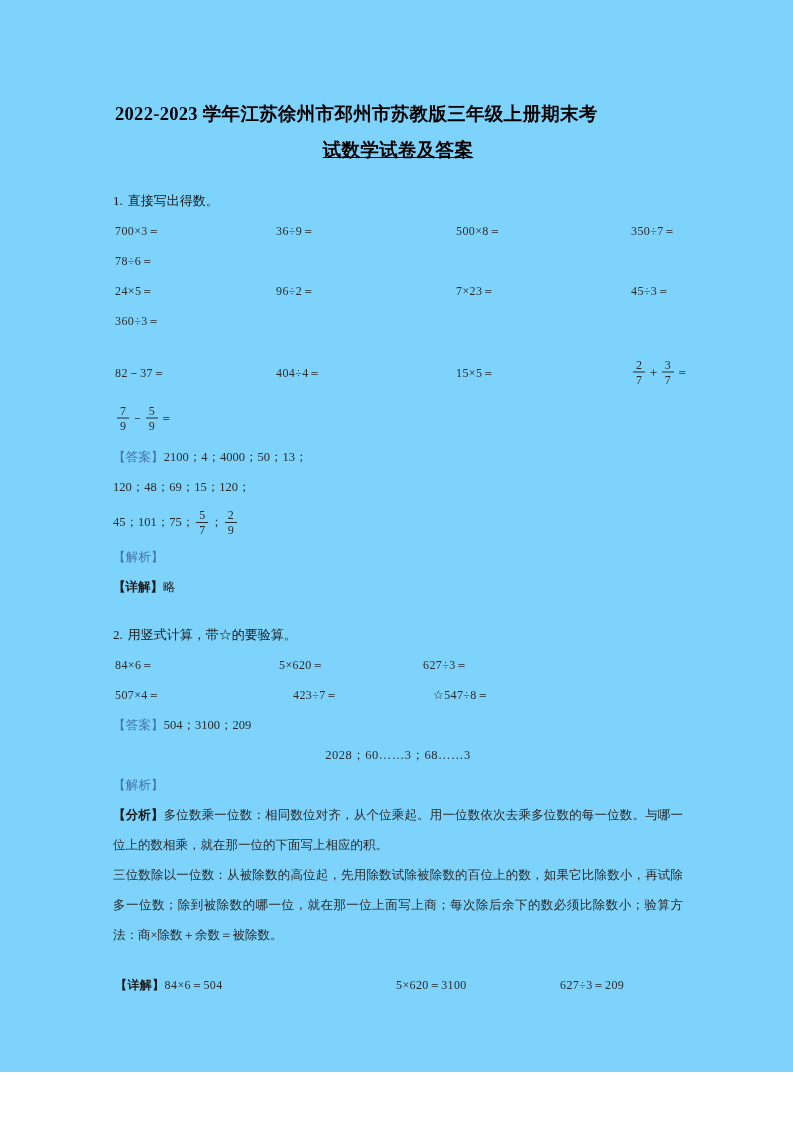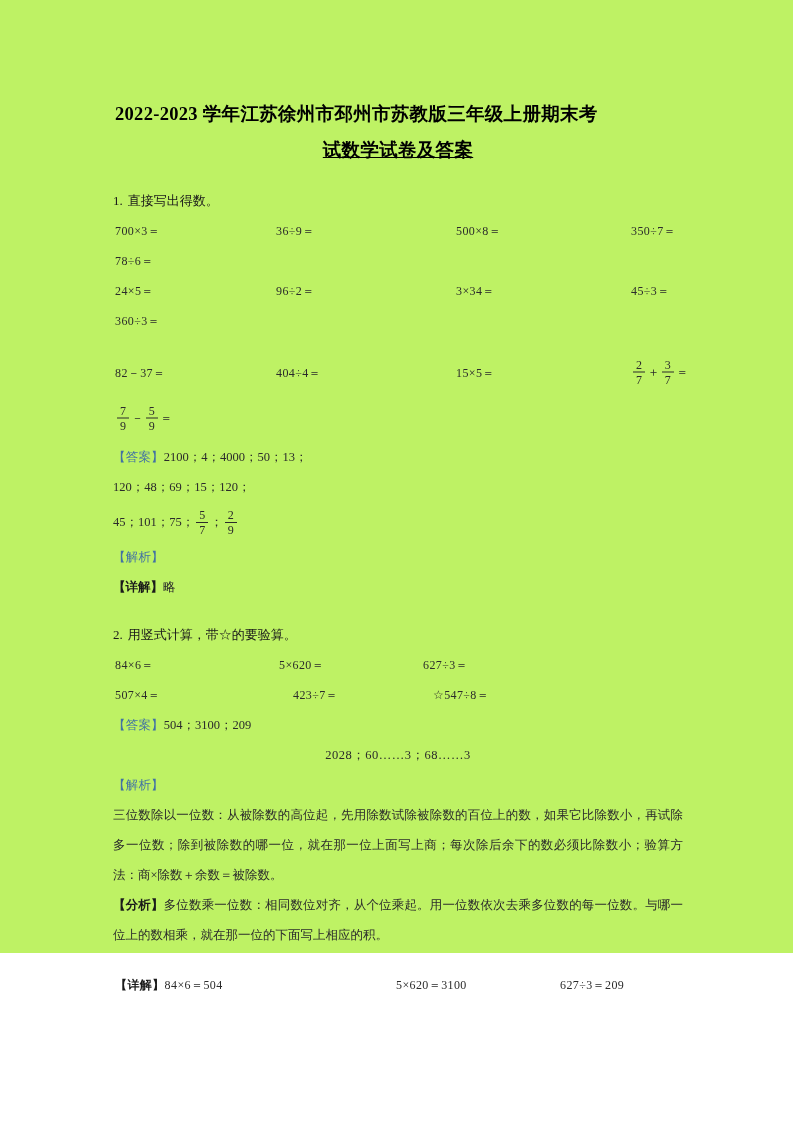--- a/index.html
+++ b/index.html
@@ -12,22 +12,22 @@
     height: 1122px;
     position: relative;
     font-family: "Liberation Serif", "DejaVu Serif", serif;
     color: #1a1a1a;
     overflow: hidden;
   }
   .page {
     position: absolute;
     left: 0; top: 0;
     width: 793px;
-    height: 953px;
-    background: #bef264;
+    height: 1072px;
+    background: #7dd3fc;
   }
   .content {
     position: absolute;
     left: 113px;
     top: 96px;
     width: 570px;
   }
 
   
   .doc-title {
@@ -159,21 +159,21 @@
       <span class="expr c3">350÷7＝</span>
     </div>
 
     <div class="expr-row">
       <span class="expr c0">78÷6＝</span>
     </div>
 
     <div class="expr-row">
       <span class="expr c0">24×5＝</span>
       <span class="expr c1">96÷2＝</span>
-      <span class="expr c2">3×34＝</span>
+      <span class="expr c2">7×23＝</span>
       <span class="expr c3">45÷3＝</span>
     </div>
 
     <div class="expr-row">
       <span class="expr c0">360÷3＝</span>
     </div>
 
     <div class="spacer-14"></div>
 
     <div class="expr-row tall">
@@ -224,25 +224,25 @@
       <span class="tag-blue">【答案】</span><span>504；3100；209</span>
     </div>
     <div class="ans-line mono-sep">
       <span>2028；60……3；68……3</span>
     </div>
 
     <div class="ans-line">
       <span class="tag-blue">【解析】</span>
     </div>
 
-    <div class="para">三位数除以一位数：从被除数的高位起，先用除数试除被除数的百位上的数，如果它比除数小，再试除多一位数；除到被除数的哪一位，就在那一位上面写上商；每次除后余下的数必须比除数小；验算方法：商×除数＋余数＝被除数。</div>
-
     <div class="para">
       <span class="tag-black">【分析】</span><span>多位数乘一位数：相同数位对齐，从个位乘起。用一位数依次去乘多位数的每一位数。与哪一位上的数相乘，就在那一位的下面写上相应的积。</span>
     </div>
+
+    <div class="para">三位数除以一位数：从被除数的高位起，先用除数试除被除数的百位上的数，如果它比除数小，再试除多一位数；除到被除数的哪一位，就在那一位上面写上商；每次除后余下的数必须比除数小；验算方法：商×除数＋余数＝被除数。</div>
 
     <div class="expr-row" style="height:30px;margin-top:20px;">
       <span class="expr e0"><span class="tag-black">【详解】</span><span>84×6＝504</span></span>
       <span class="expr e1">5×620＝3100</span>
       <span class="expr e2">627÷3＝209</span>
     </div>
 
   </div>
 </div>
 

